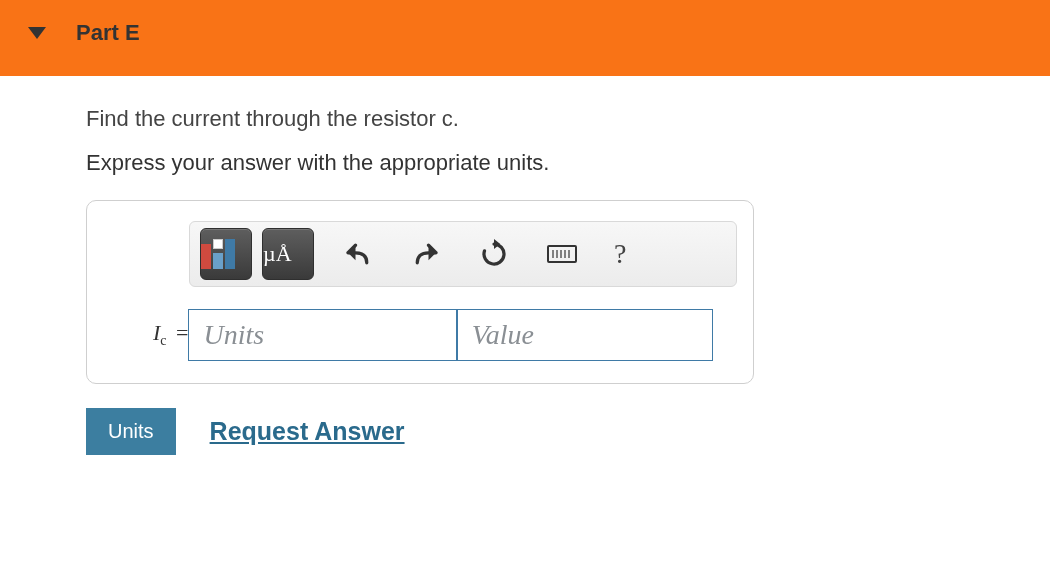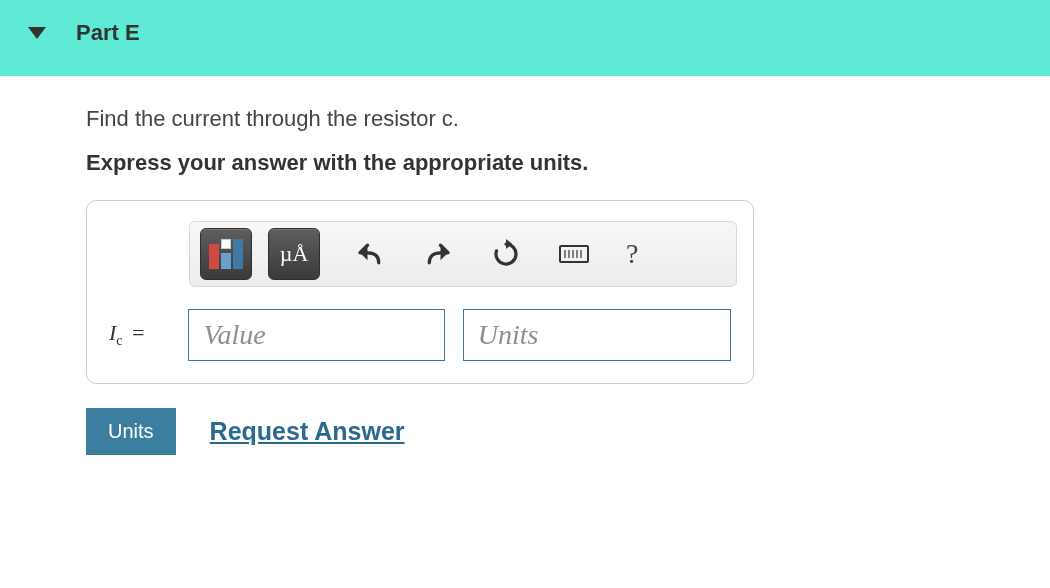--- a/index.html
+++ b/index.html
@@ -6,21 +6,21 @@
   html, body { margin: 0; padding: 0; }
   body {
     font-family: "Helvetica Neue", Helvetica, Arial, sans-serif;
     font-size: 16px;
     color: #333;
     width: 1050px;
     background: #fff;
   }
 
   .part-header {
-    background: #5eead4;
+    background: #f97316;
     padding: 20px 20px 30px 20px;
     display: flex;
     align-items: center;
   }
   .part-header .chev {
     width: 0; height: 0;
     border-left: 9px solid transparent;
     border-right: 9px solid transparent;
     border-top: 12px solid #333;
     margin-right: 30px;
@@ -36,21 +36,21 @@
     padding: 30px 36px 20px 86px;
   }
 
   .prompt {
     font-size: 22px;
     color: #444;
     margin-bottom: 18px;
   }
   .instr {
     font-size: 22px;
-    font-weight: 700;
+    font-weight: 400;
     color: #333;
     margin-bottom: 24px;
   }
 
   .answer-box {
     border: 1px solid #cfcfcf;
     border-radius: 10px;
     padding: 20px 22px 22px 22px;
     width: 668px;
   }
@@ -63,22 +63,22 @@
     height: 66px;
     display: flex;
     align-items: center;
     padding: 0 10px;
     width: 548px;
   }
 
   .tbtn {
     width: 52px; height: 52px;
     border-radius: 6px;
-    display: flex; align-items: center; justify-content: center;
-    margin-right: 16px;
+    display: flex; align-items: center; 
+    margin-right: 10px;
     cursor: pointer;
   }
   .tbtn.dark {
     background: linear-gradient(#5e5e5e, #3a3a3a);
     border: 1px solid #2f2f2f;
     box-shadow: inset 0 1px 0 rgba(255,255,255,0.15);
   }
   .tbtn.muA {
     color: #fff;
     font-size: 22px;
@@ -121,20 +121,21 @@
     font-size: 28px;
     color: #444;
     margin-left: 18px;
     cursor: pointer;
   }
 
   .input-row {
     display: flex;
     align-items: center;
     margin-top: 22px;
+    text-align: right;
   }
   .lhs {
     width: 80px;
     font-family: Georgia, "Times New Roman", serif;
     font-size: 22px;
     color: #333;
     font-style: italic;
   }
   .lhs .sub { font-size: 14px; font-style: normal; vertical-align: sub; }
   .lhs .eq  { font-style: normal; margin-left: 4px; }
@@ -234,22 +235,22 @@
 
       <div class="qmark">?</div>
 
     </div>
 
     <div class="input-row">
       <div class="lhs">
         <span>I</span><span class="sub">c</span>
         <span class="eq">=</span>
       </div>
+      <div class="field units">Units</div>
       <div class="field value">Value</div>
-      <div class="field units">Units</div>
     </div>
 
   </div>
 
   <div class="actions">
     <button class="submit-btn">Units</button>
     <a class="request-link">Request Answer</a>
   </div>
 
 </div>

